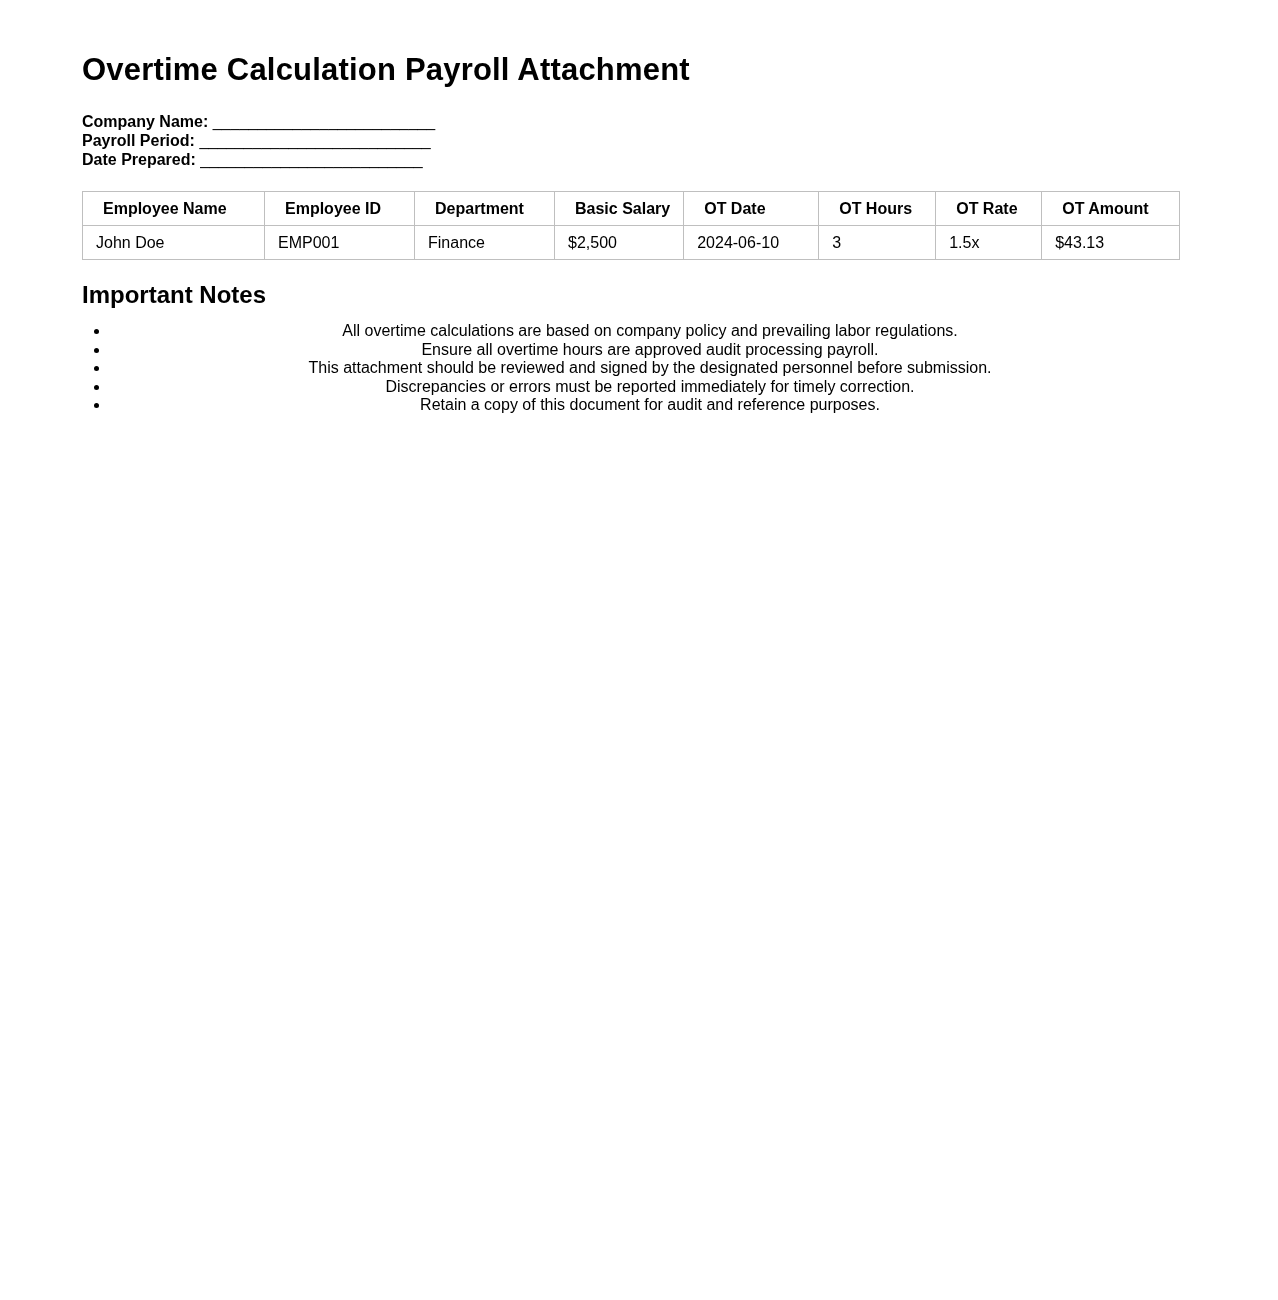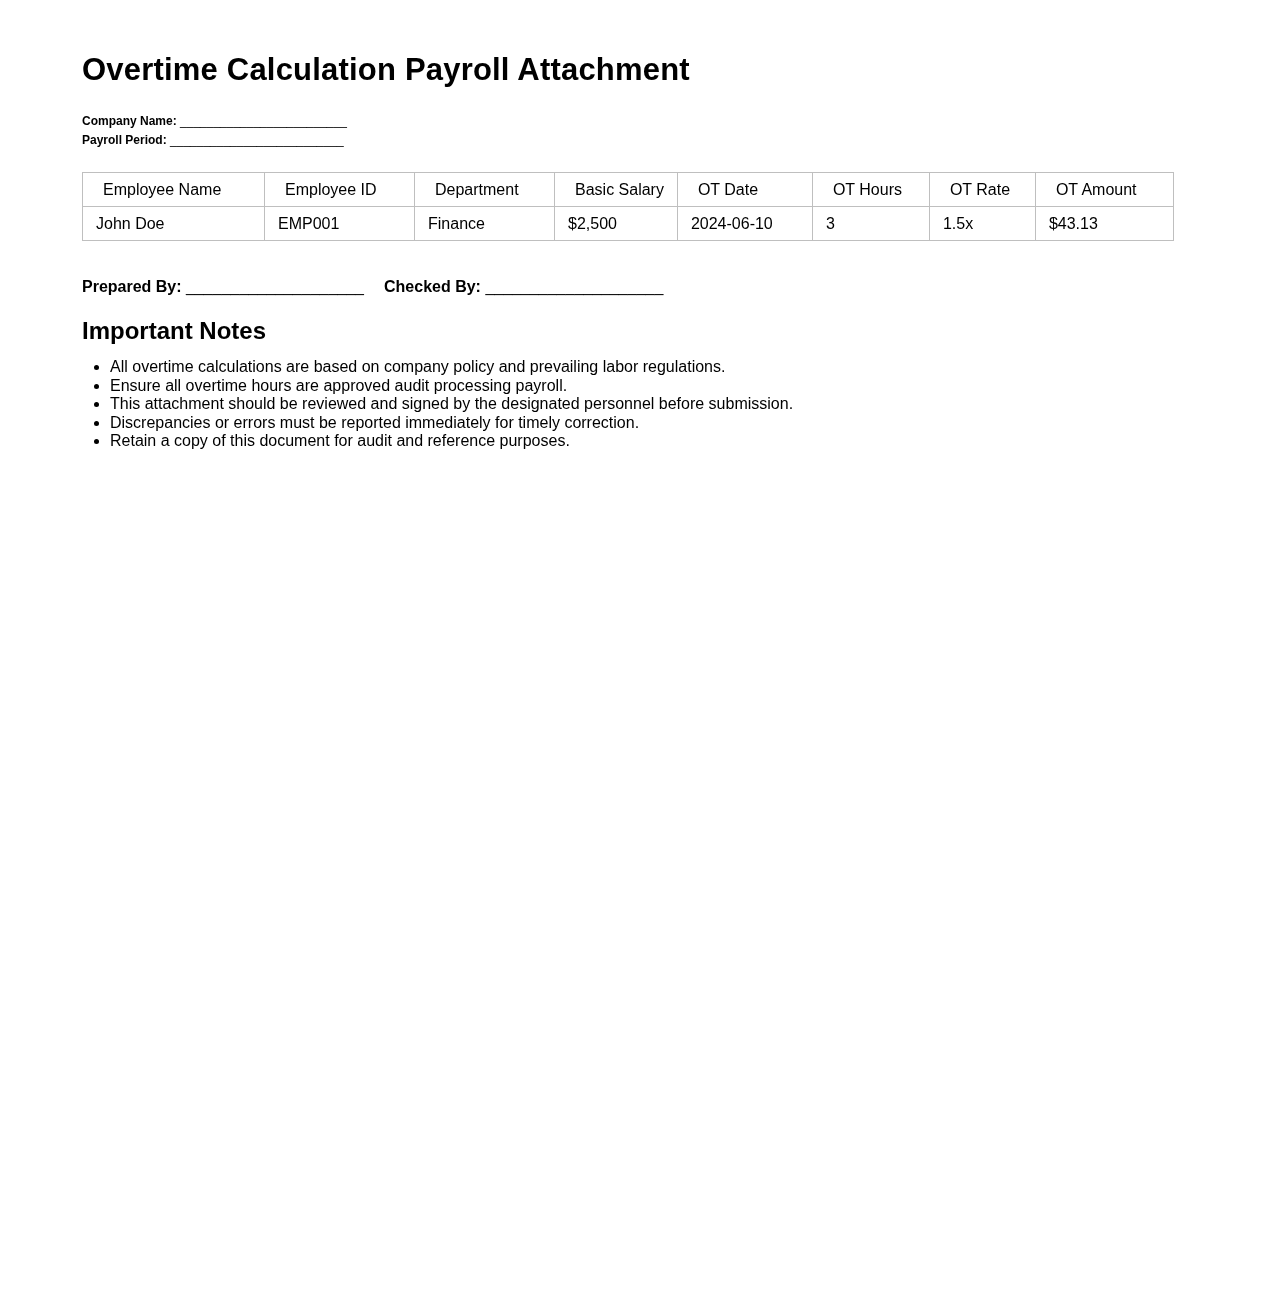--- a/index.html
+++ b/index.html
@@ -22,21 +22,21 @@
     margin: 0 0 24px 0;
     font-size: 31px;
     font-weight: bold;
     line-height: 1.15;
     letter-spacing: 0.2px;
   }
   .info-block {
     margin: 0 0 22px 0;
   }
   .info-line {
-    font-size: 12px;
+    font-size: 16px;
     line-height: 19px;
     white-space: nowrap;
   }
   .info-line .lbl { font-weight: bold; }
   .blank-line {
     font-weight: normal;
     letter-spacing: 0;
   }
   table.ot-table {
     border-collapse: collapse;
@@ -46,21 +46,21 @@
   table.ot-table th, table.ot-table td {
     border: 1px solid #bfbfbf;
     font-size: 16px;
     line-height: 19px;
     padding: 7px 13px;
     text-align: left;
     vertical-align: middle;
     overflow: hidden;
     white-space: nowrap;
   }
-  table.ot-table th { font-weight: normal; padding-left: 20px; }
+  table.ot-table th { font-weight: bold; padding-left: 20px; }
   .col-0 { width: 182px; }
   .col-1 { width: 150px; }
   .col-2 { width: 140px; }
   .col-3 { width: 118px; }
   .col-4 { width: 135px; }
   .col-5 { width: 117px; }
   .col-6 { width: 106px; }
   .col-7 { width: 138px; }
   .signoff {
     margin-top: 36px;
@@ -72,20 +72,21 @@
   .signoff .checked-group { margin-left: 20px; }
   h2.notes-title {
     margin: 22px 0 14px 0;
     font-size: 24px;
     font-weight: bold;
     line-height: 1.1;
   }
   ul.notes-list {
     margin: 6px;
     padding-left: 22px;
+    text-align: center;
   }
   ul.notes-list li {
     font-size: 16px;
     line-height: 18.5px;
     margin: 0;
   }
 </style>
 </head>
 <body>
 
@@ -94,20 +95,24 @@
   <h1 class="doc-title">Overtime Calculation Payroll Attachment</h1>
 
   <div class="info-block">
     <div class="info-line">
       <span class="lbl">Company Name:</span>
       <span class="blank-line">_________________________</span>
     </div>
     <div class="info-line">
       <span class="lbl">Payroll Period:</span>
       <span class="blank-line">__________________________</span>
+    </div>
+    <div class="info-line">
+      <span class="lbl">Date Prepared:</span>
+      <span class="blank-line">_________________________</span>
     </div>
   </div>
 
   <table class="ot-table">
     <thead>
       <tr>
         <th class="col-0">Employee Name</th>
         <th class="col-1">Employee ID</th>
         <th class="col-2">Department</th>
         <th class="col-3">Basic Salary</th>
@@ -124,25 +129,20 @@
         <td>Finance</td>
         <td>$2,500</td>
         <td>2024-06-10</td>
         <td>3</td>
         <td>1.5x</td>
         <td>$43.13</td>
       </tr>
     </tbody>
   </table>
 
-  <div class="signoff">
-    <span><span class="lbl">Prepared By:</span>
-      <span class="blank-line">____________________</span></span><span class="checked-group"><span class="lbl">Checked By:</span>
-      <span class="blank-line">____________________</span></span>
-  </div>
 
   <h2 class="notes-title">Important Notes</h2>
 
   <ul class="notes-list">
     <li>All overtime calculations are based on company policy and prevailing labor regulations.</li>
     <li>Ensure all overtime hours are approved audit processing payroll.</li>
     <li>This attachment should be reviewed and signed by the designated personnel before submission.</li>
     <li>Discrepancies or errors must be reported immediately for timely correction.</li>
     <li>Retain a copy of this document for audit and reference purposes.</li>
   </ul>

